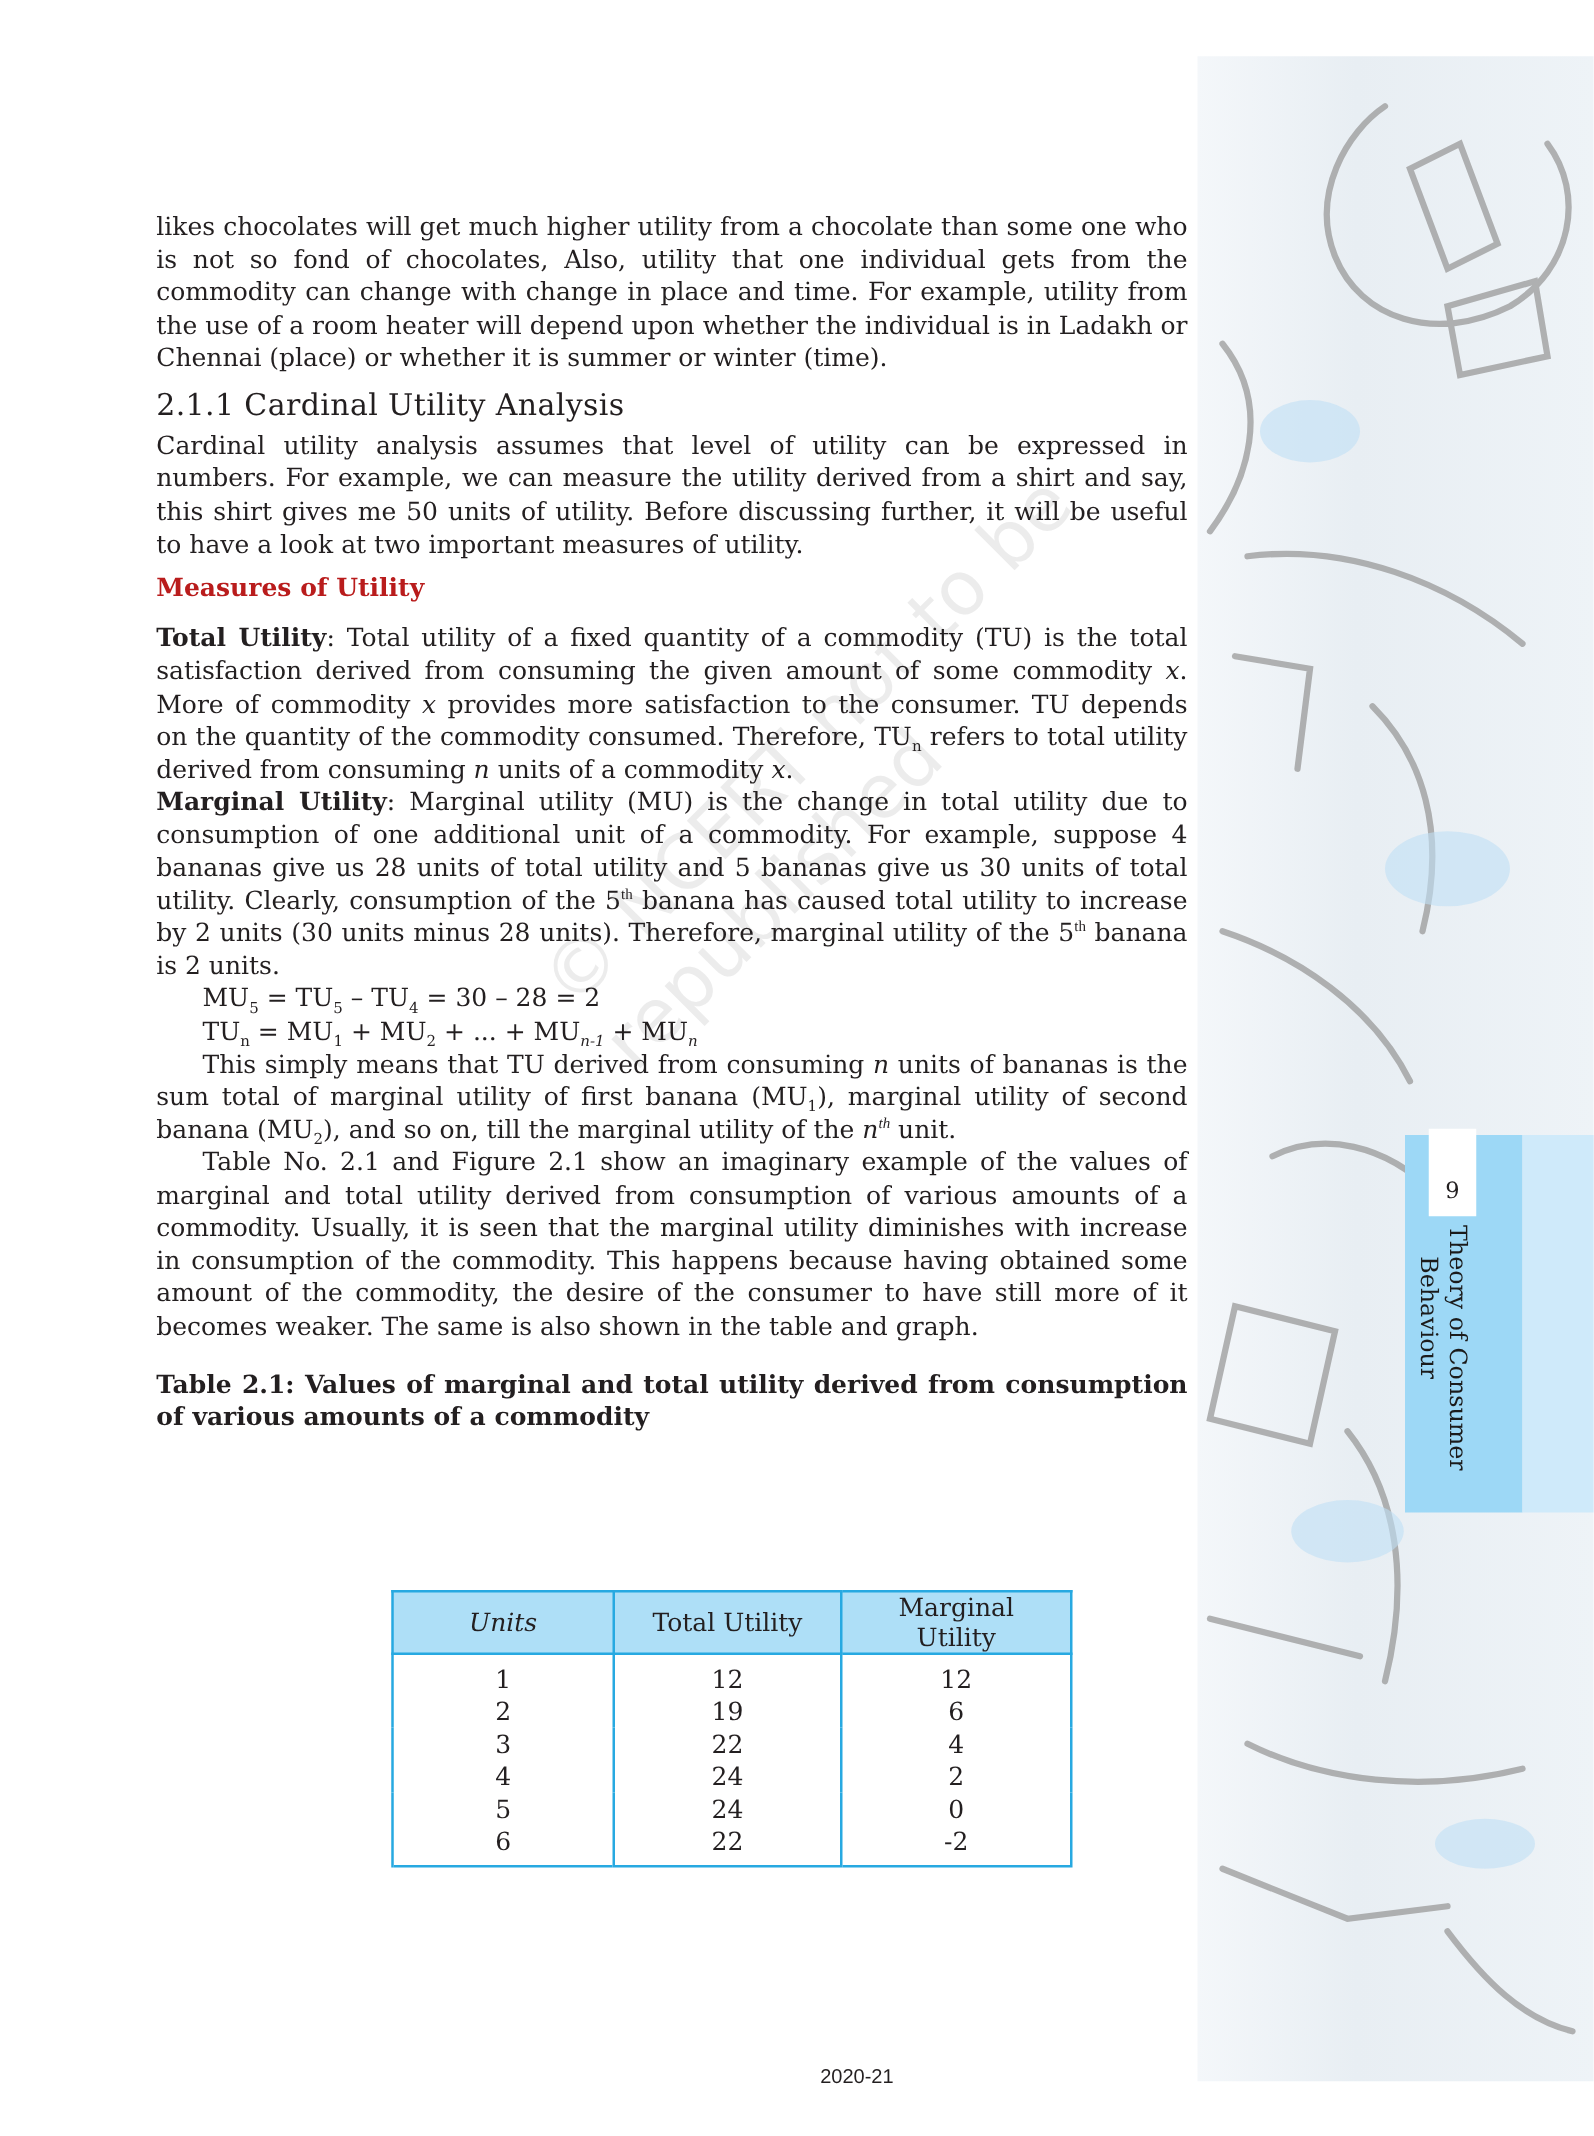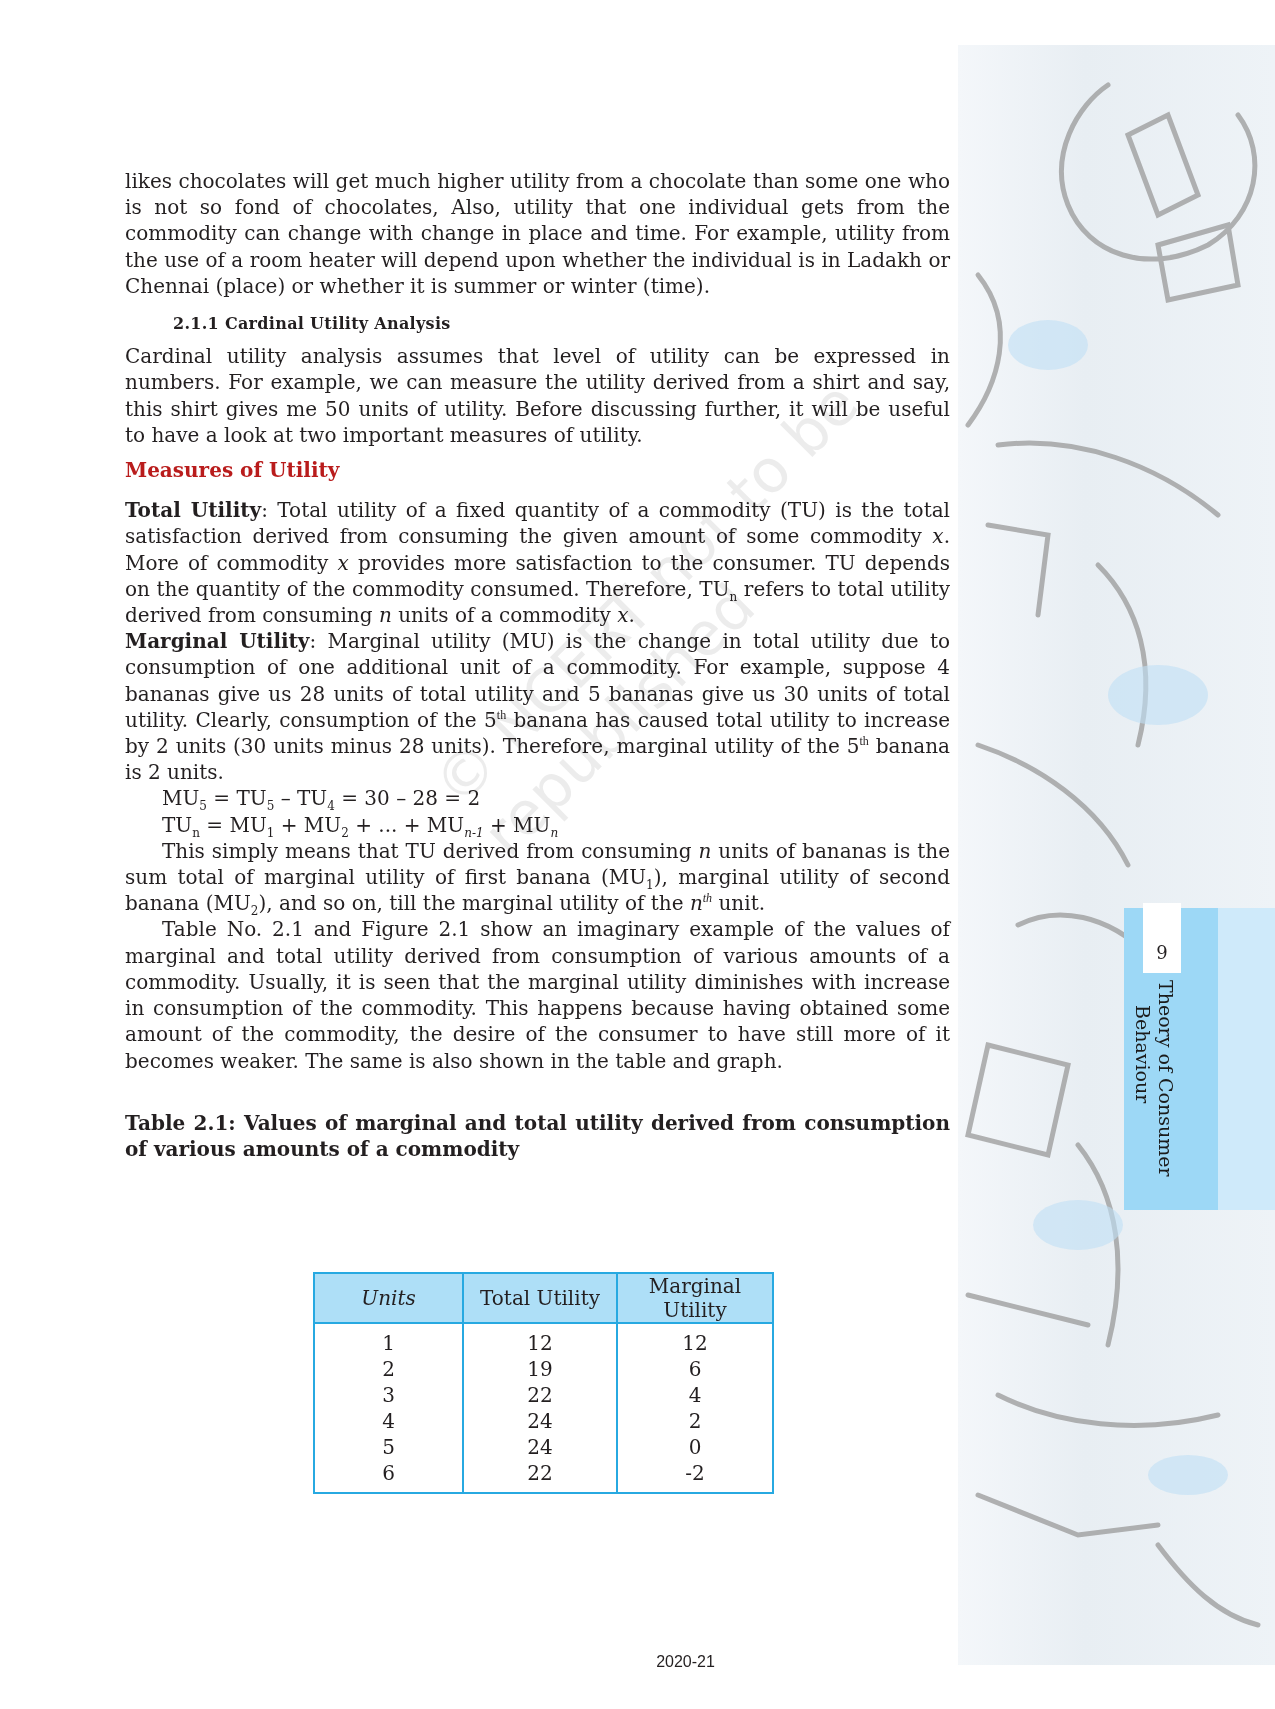--- a/index.html
+++ b/index.html
@@ -4,28 +4,28 @@
 <style>
   html, body { margin:0; padding:0; }
   body { width:1275px; height:1709px; background:#ffffff; position:relative; overflow:hidden;
          font-family:"DejaVu Serif", serif; color:#231f20; }
   .art { position:absolute; left:958px; top:45px; width:317px; height:1620px;
          background:linear-gradient(90deg,#f4f7fa 0%,#e8eef3 40%,#eef3f7 100%); }
   .art svg { position:absolute; left:0; top:0; }
   .content { position:absolute; left:125px; top:168px; width:825px; font-size:20px; line-height:26.2px; }
   p { margin:0; text-align:justify; }
   .ind { text-indent:37px; }
-  .h3 { font-weight:bold; font-size:16px; margin-top:12px; margin-bottom:6px; letter-spacing:0.3px;margin-left:48px; }
+  .h3 { font-weight:normal; font-size:24px; margin-top:12px; margin-bottom:6px; letter-spacing:0.3px; }
   .h4 { font-weight:bold; color:#b91c1c; margin-top:9px; margin-bottom:14px; }
   sub { font-size:12px; line-height:0; vertical-align:-5px; }
   sup { font-size:12px; line-height:0; vertical-align:8px;font-family:Liberation Serif, serif; }
-  .cap { font-weight:bold; margin-top:36px; line-height:26px; }
+  .cap { font-weight:bold; margin-top:20px; line-height:26px; }
   table.tbl { position:absolute; left:313px; top:1272px; border-collapse:collapse; font-size:20px;
               border:2px solid #27a9e1; }
-  table.tbl th { background:#aedff7; font-weight:normal; height:34px; border:2px solid #27a9e1; padding:0 1px; }
+  table.tbl th { background:#aedff7; font-weight:normal; height:34px; border:2px solid #27a9e1; padding:0 15px; }
   table.tbl th.units { font-style:italic; width:145px; }
   table.tbl th.tu { width:150px; }
   table.tbl th.mu { width:152px; }
   table.tbl td { text-align:center; border-left:2px solid #27a9e1; border-right:2px solid #27a9e1;
                  height:26px; padding:0; line-height:26px; }
   table.tbl tr.first td { padding-top:6px; }
   table.tbl tr.last td { padding-bottom:6px; }
   .tab { position:absolute; left:1124px; top:908px; width:94px; height:302px; background:#9dd8f6; }
   .tab2 { position:absolute; left:1218px; top:908px; width:57px; height:302px; background:#cfeafa; }
   .pagebox { position:absolute; left:1143px; top:903px; width:38px; height:70px; background:#ffffff;

